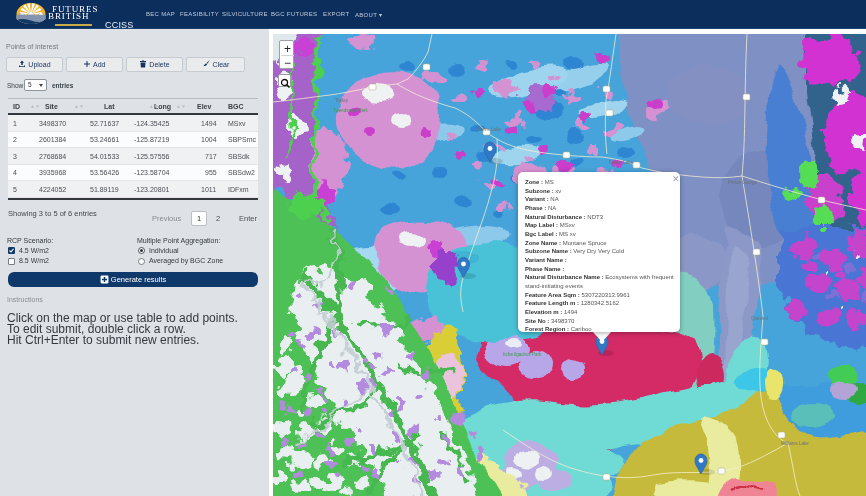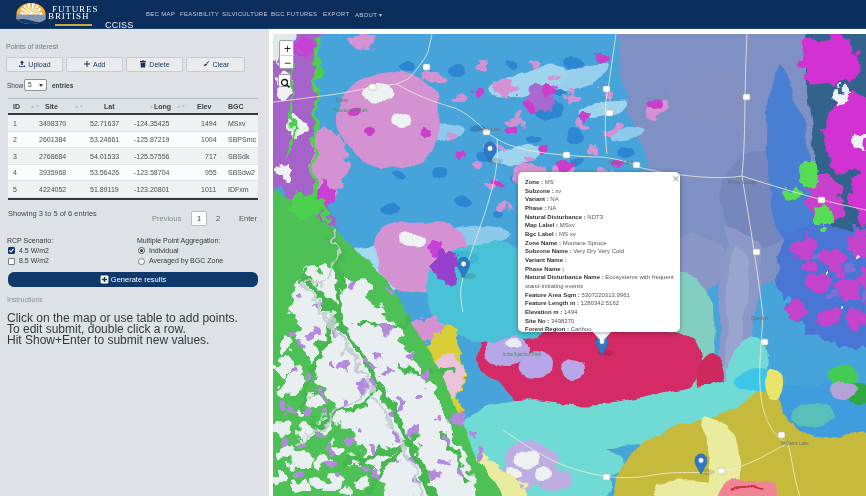--- a/index.html
+++ b/index.html
@@ -629,21 +629,21 @@
     <div class="rad" style="left:138px; top:228.5px"></div>
     <div class="formlab" style="left:149px; top:228px">Averaged by BGC Zone</div>
 
     <div id="genbtn"><svg width="9" height="9" viewBox="0 0 16 16" style="vertical-align:-1.5px">
           <rect x="1" y="1" width="14" height="14" rx="2" fill="#fff"></rect>
           <path d="M6.7 3.5 L9.3 3.5 L9.3 6.7 L12.5 6.7 L12.5 9.3 L9.3 9.3 L9.3 12.5 L6.7 12.5 L6.7 9.3 L3.5 9.3 L3.5 6.7 L6.7 6.7 Z" fill="#10396b"></path>
         </svg> Generate results</div>
     <div id="instr">Instructions</div>
     <div class="iline" style="top:282px">Click on the map or use table to add points.</div>
     <div class="iline" style="top:293px">To edit submit, double click a row.</div>
-    <div class="iline" style="top:304px">Hit Show+Enter to submit new values.</div>
+    <div class="iline" style="top:304px">Hit Ctrl+Enter to submit new entries.</div>
   </div>
 
   <div id="zctl">
     <div class="zp" style="top:1px">+</div>
     <div id="zdiv"></div>
     <div class="zp" style="top:15px">−</div>
   </div>
   <div id="mag">
     <svg width="11" height="11" viewBox="0 0 11 11" style="margin:0 0 0 1px">
       <circle cx="4.5" cy="4.5" r="3" fill="none" stroke="#111" stroke-width="1.3"></circle>

